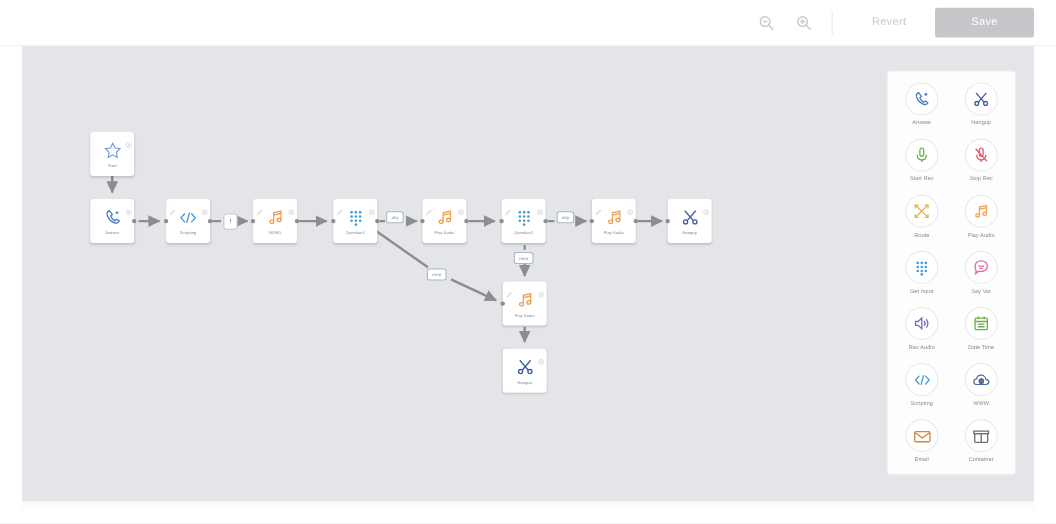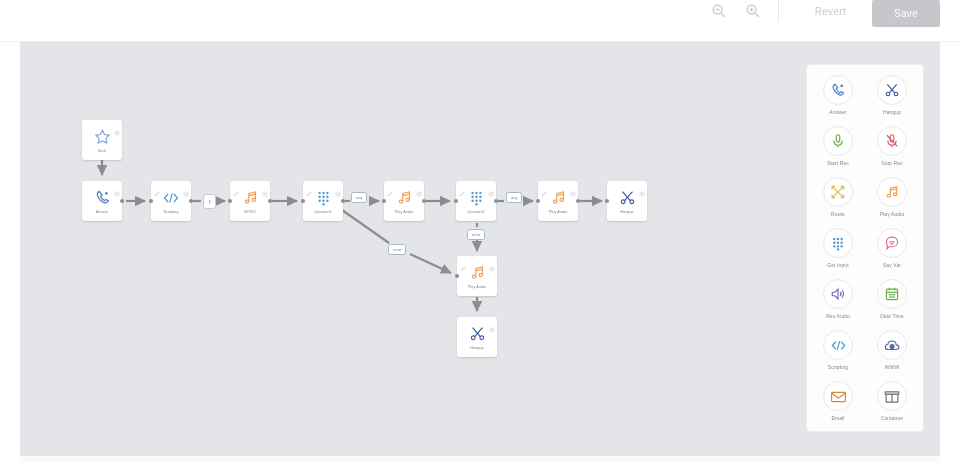--- a/index.html
+++ b/index.html
@@ -9,39 +9,39 @@
     background:#ffffff;
     font-family:"Liberation Sans", sans-serif;
     overflow:hidden;
     position:relative;
   }
 
   
   .header {
     position:absolute; left:0; top:0; width:960px; height:42px;
     background:#ffffff;
-    display:flex; align-items:flex-start; justify-content:flex-end;
+    display:flex; align-items:center; justify-content:flex-end;
     border-bottom:1px solid #f0f0f2;
   }
   .zoom-group { display:flex; align-items:center; gap:12px; margin-right:14px; }
   .icon-btn {
     width:22px; height:22px; display:flex; align-items:center; justify-content:center;
     cursor:pointer; opacity:.55;
   }
   .icon-btn svg { display:block; }
   .vsep { width:1px; height:22px; background:#e6e6e9; margin-right:20px; }
   .revert-btn {
     font-size:10px; color:#c8c9cd; letter-spacing:.3px;
     padding:6px 16px; cursor:default; background:transparent; border:none;
     font-family:"Liberation Sans", sans-serif;
   }
   .save-btn {
     font-size:10px; color:#ffffff; letter-spacing:.3px;
     background:#c6c7cb; border:none; border-radius:2px;
-    padding:8px 22px; margin-right:20px; margin-left:10px; cursor:pointer;
+    padding:8px 33px; margin-right:20px; margin-left:10px; cursor:pointer;
     font-family:"Liberation Sans", sans-serif;
   }
 
   
   .canvas {
     position:absolute; left:20px; top:42px; width:920px; height:414px;
     background:#e4e5e9;
     overflow:hidden;
   }
   .canvas-scroll-x {

